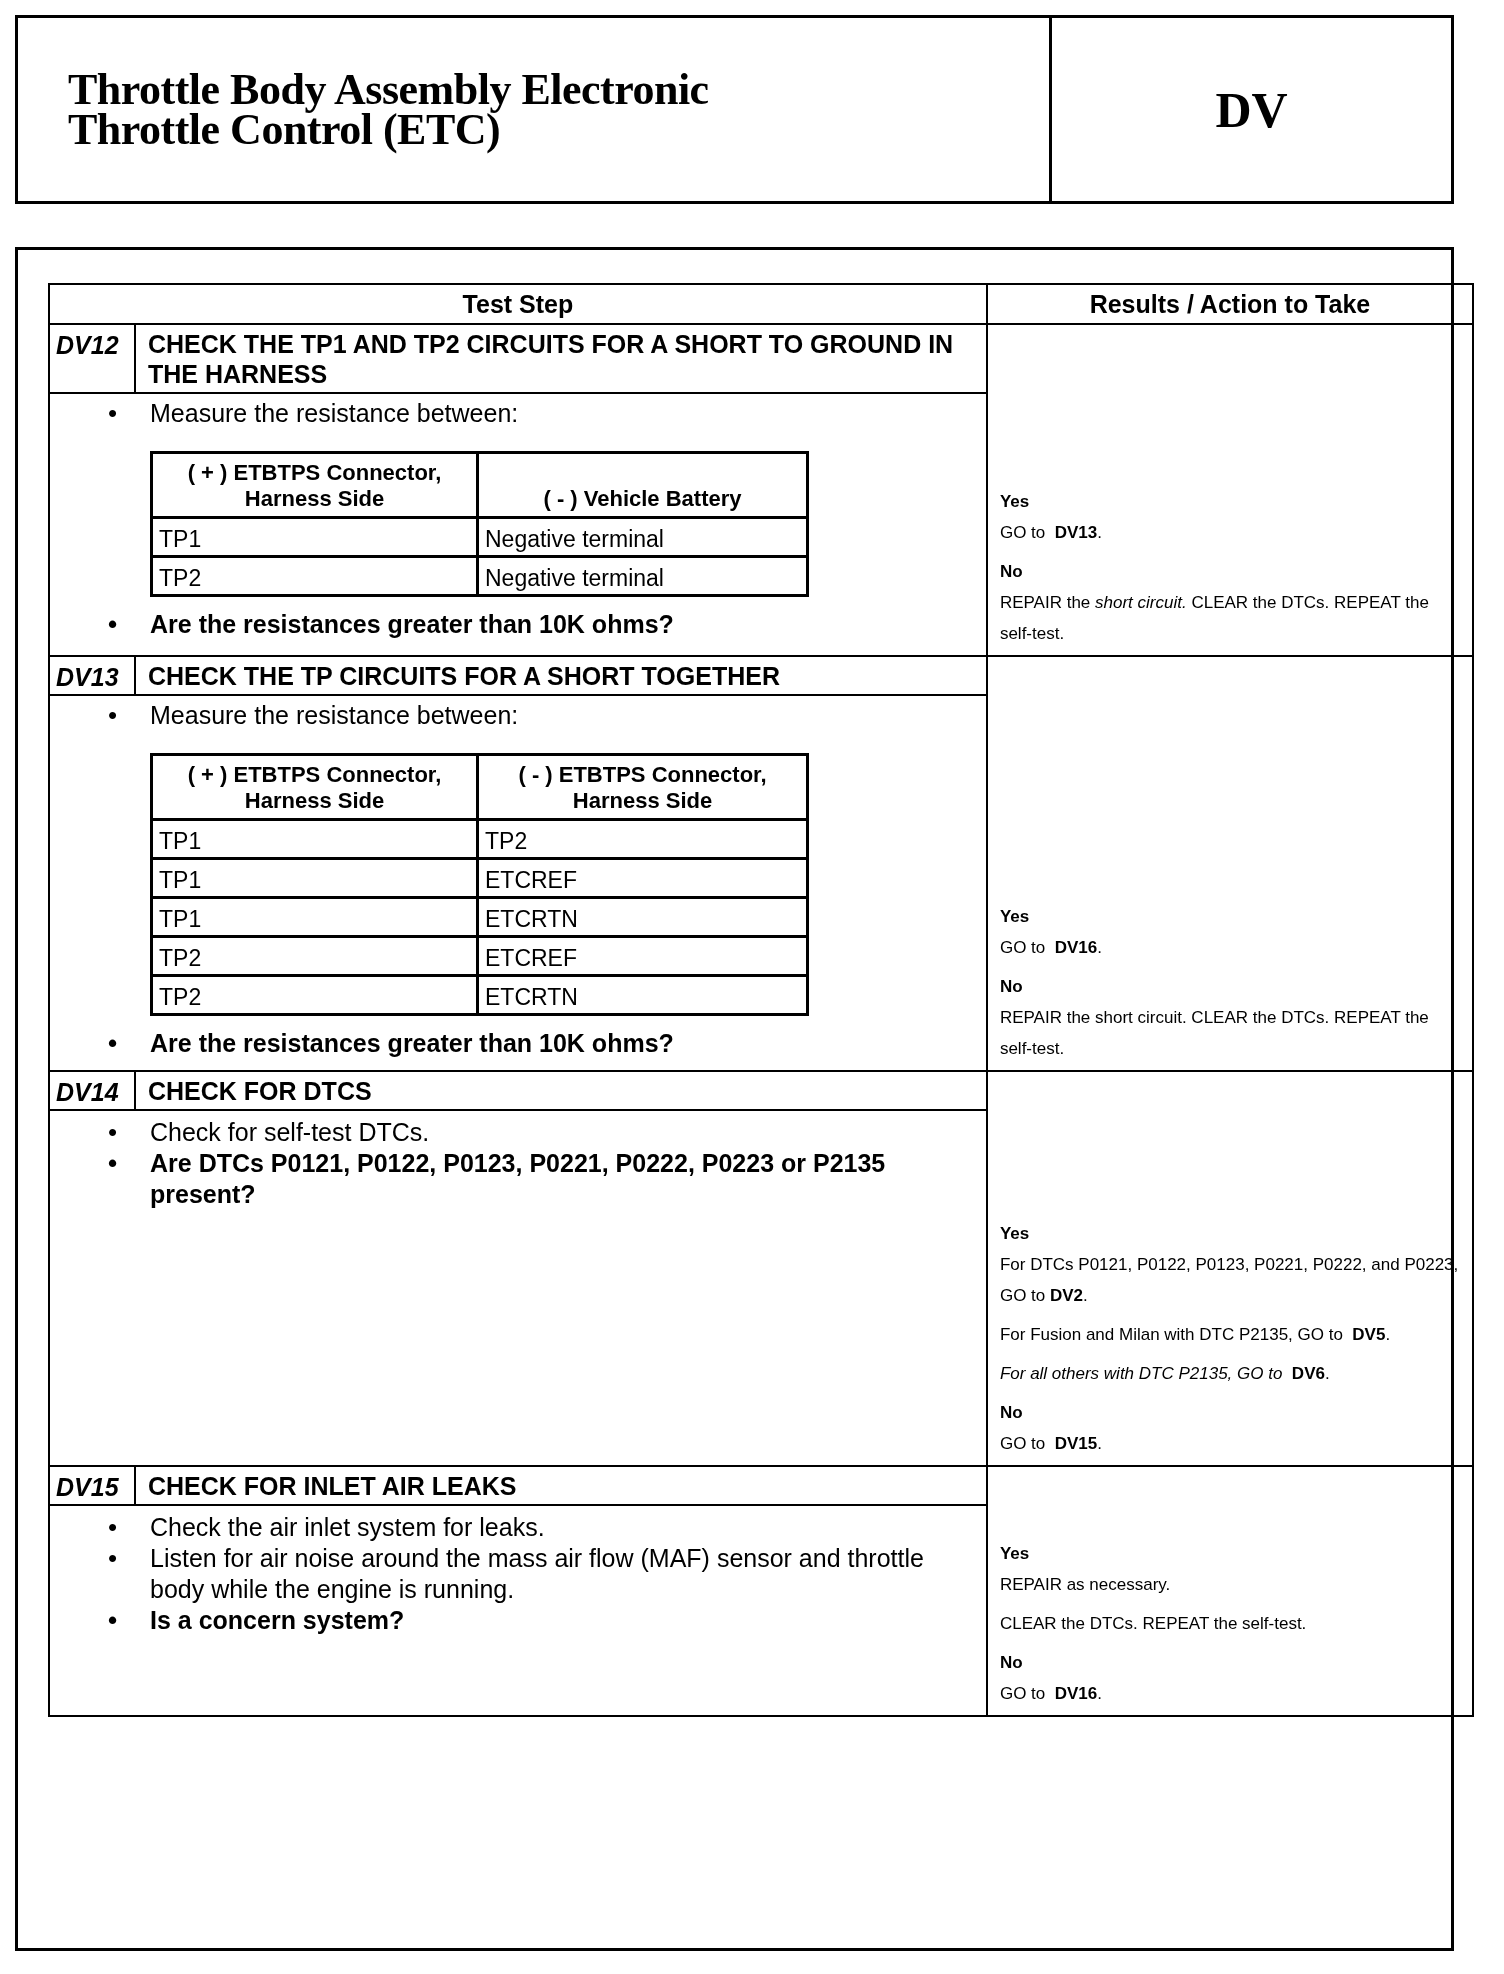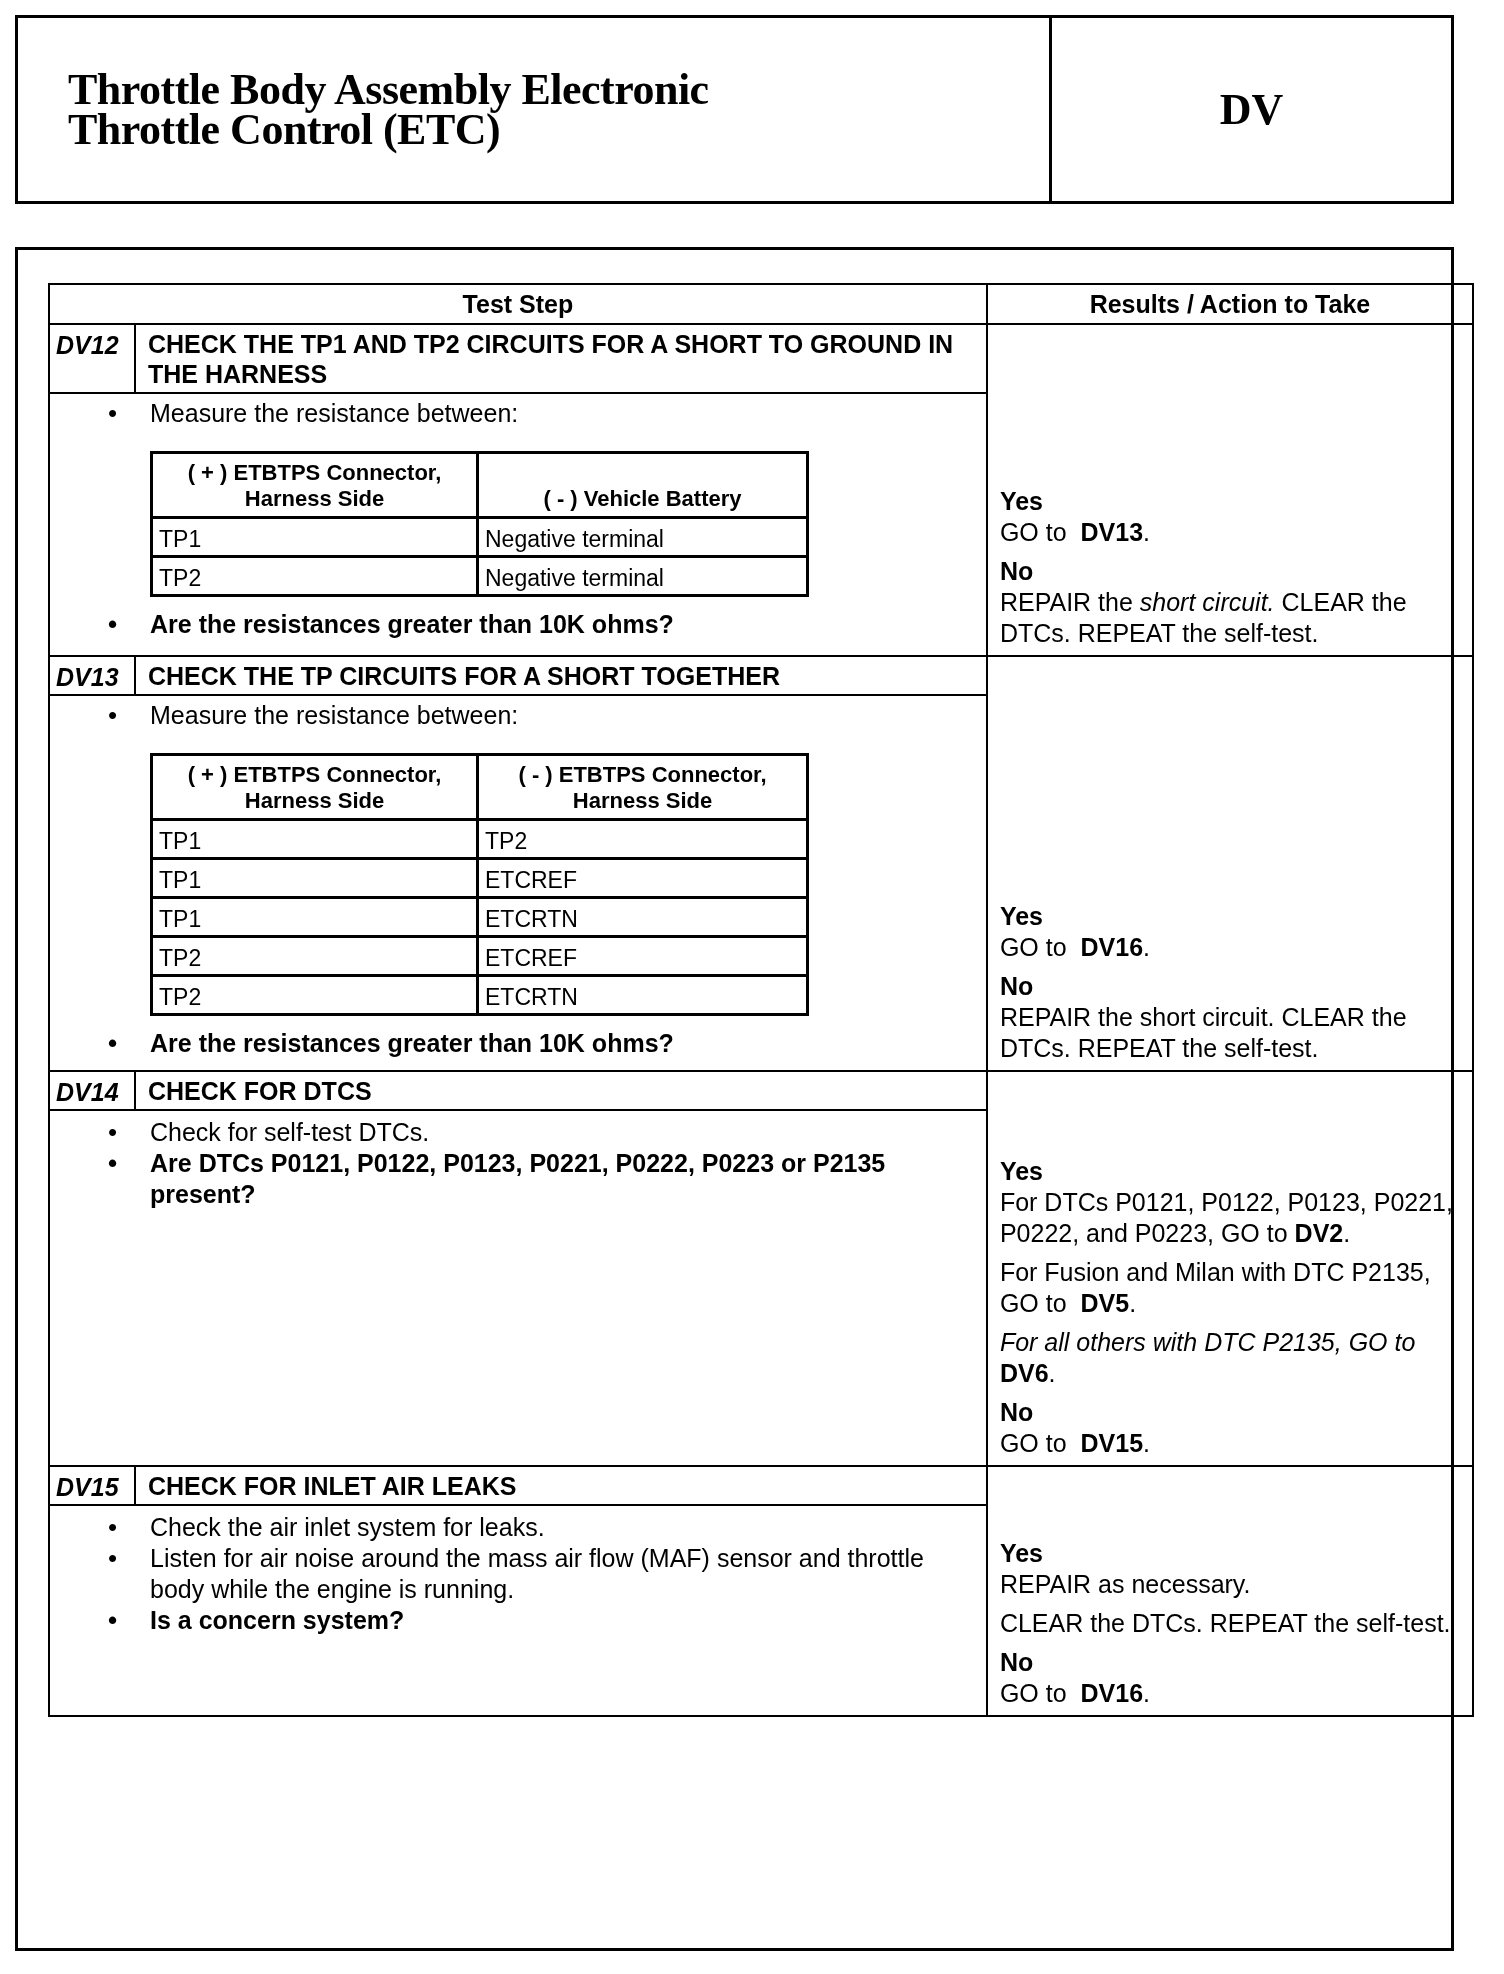--- a/index.html
+++ b/index.html
@@ -13,21 +13,21 @@
   .hdr-title {
     width: 1034px; border-right: 3px solid #000; display: flex; align-items: center;
     padding-left: 50px;
   }
   .hdr-title-text {
     font-family: "Liberation Serif", serif; font-weight: bold; font-size: 44px;
     line-height: 40px; letter-spacing: -0.5px;
   }
   .hdr-code {
     flex: 1; display: flex; align-items: center; justify-content: center;
-    font-family: "Liberation Serif", serif; font-weight: bold; font-size: 44px; border-radius: 13px;
+    font-family: "Liberation Serif", serif; font-weight: bold; font-size: 50px; border-radius: 13px;
   }
 
   .body-box {
     position: absolute; left: 15px; top: 247px; width: 1439px; height: 1704px;
     border: 3px solid #000;
   }
 
   .tbl {
     position: absolute; left: 48px; top: 283px; width: 1426px;
     border: 2px solid #1d4ed8; border-collapse: collapse;
@@ -64,21 +64,21 @@
   }
   .meas th, .meas td { border: 3px solid #000; margin-top: 24px; }
   .meas th {
     font-size: 22px; line-height: 26px; font-weight: bold; text-align: center;
     vertical-align: bottom; padding: 6px 6px 4px; height: 65px;
   }
   .meas td { font-size: 23px; padding: 4px 8px 0 6px; height: 39px; vertical-align: middle; }
   .meas .c1 { width: 326px; }
 
   .result { padding: 0 8px 0 12px; vertical-align: bottom !important; }
-  .res-block { font-size: 25px; line-height: 31px; margin-bottom: 8px; }
+  .res-block { font-size: 17px; line-height: 31px; margin-bottom: 8px; }
   .res-block:last-child { margin-bottom: 6px; }
   .res-label { font-weight: bold; display: block; }
   .b { font-weight: bold; }
   .i { font-style: italic; }
 </style>
 </head>
 <body>
 
 <div class="hdr-box">
   <div class="hdr-title">

